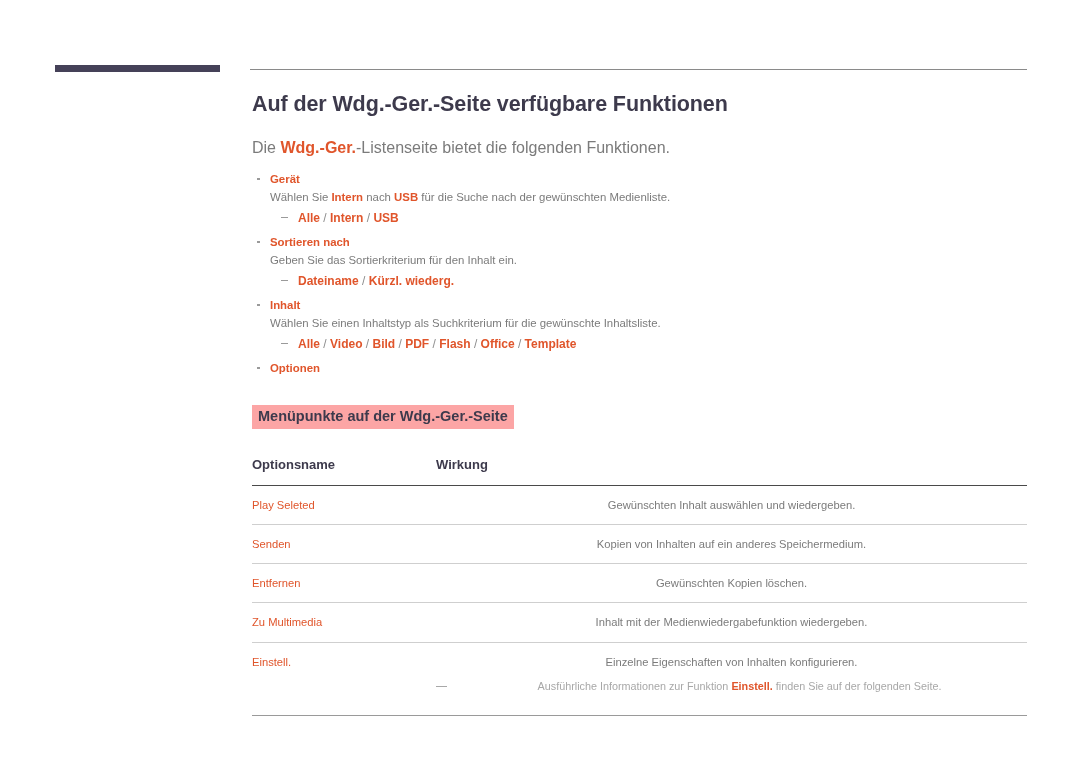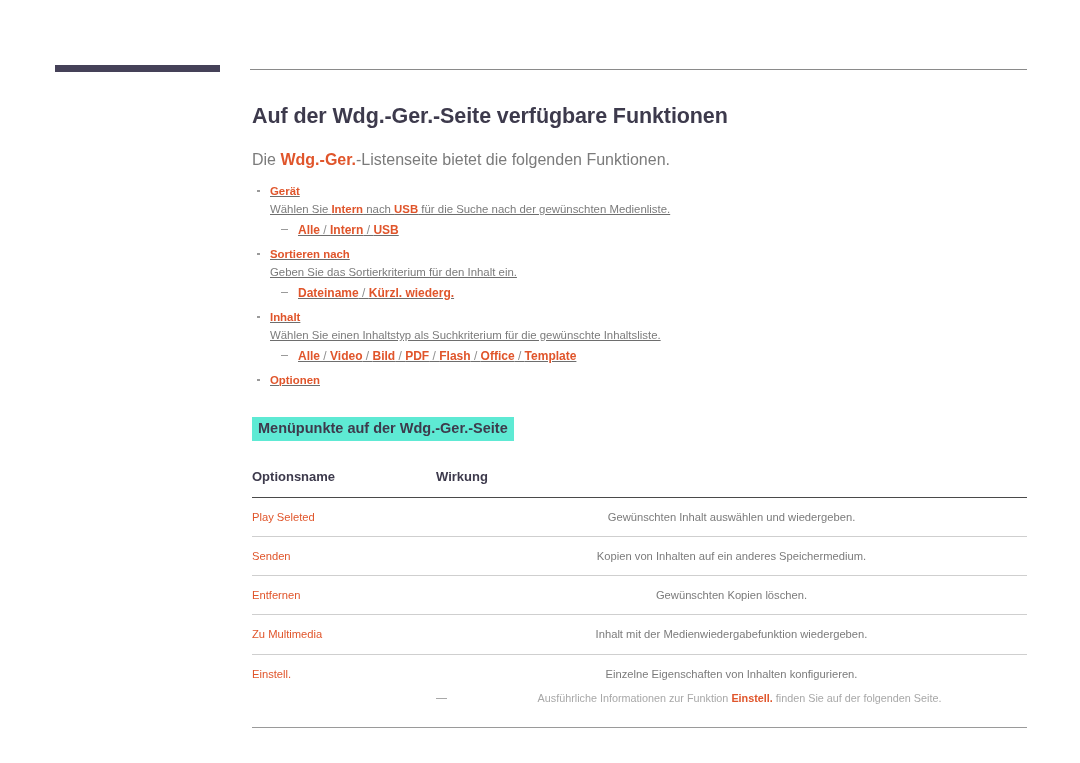--- a/index.html
+++ b/index.html
@@ -39,21 +39,21 @@
     top: 69px;
     width: 777px;
     height: 1px;
     background: #8a8a8a;
   }
 
   
   .content {
     position: absolute;
     left: 252px;
-    top: 104px;
+    top: 92px;
     width: 775px;
   }
 
   h1.page-title {
     font-size: 21.5px;
     font-weight: bold;
     color: #3d3a4c;
     margin: 0 0 18px 0;
     letter-spacing: -0.1px;
     line-height: 1.2;
@@ -77,21 +77,20 @@
 
   
   ul.bullets {
     list-style: none;
     margin: 0;
     padding: 0;
   }
   ul.bullets > li {
     margin: 4px 0 6px 0;
     padding: 0;
-    text-decoration: underline;
   }
   .bullet-head {
     position: relative;
     padding-left: 18px;
     font-size: 11.4px;
     font-weight: bold;
     color: #e0552b;
     line-height: 1.5;
   }
   .bullet-head .dot {
@@ -123,21 +122,21 @@
     left: 29px;
     top: 8px;
     width: 7px;
     height: 1.4px;
     background: #9a9a9a;
   }
 
   
   .hl-heading {
     display: inline-block;
-    background: #5eead4;
+    background: #fca5a5;
     color: #3d3a4c;
     font-size: 14.5px;
     font-weight: bold;
     padding: 3px 6px 4px 6px;
     margin: 22px 0 0 0;
     line-height: 1.15;
   }
 
   
   table.opt-table {

